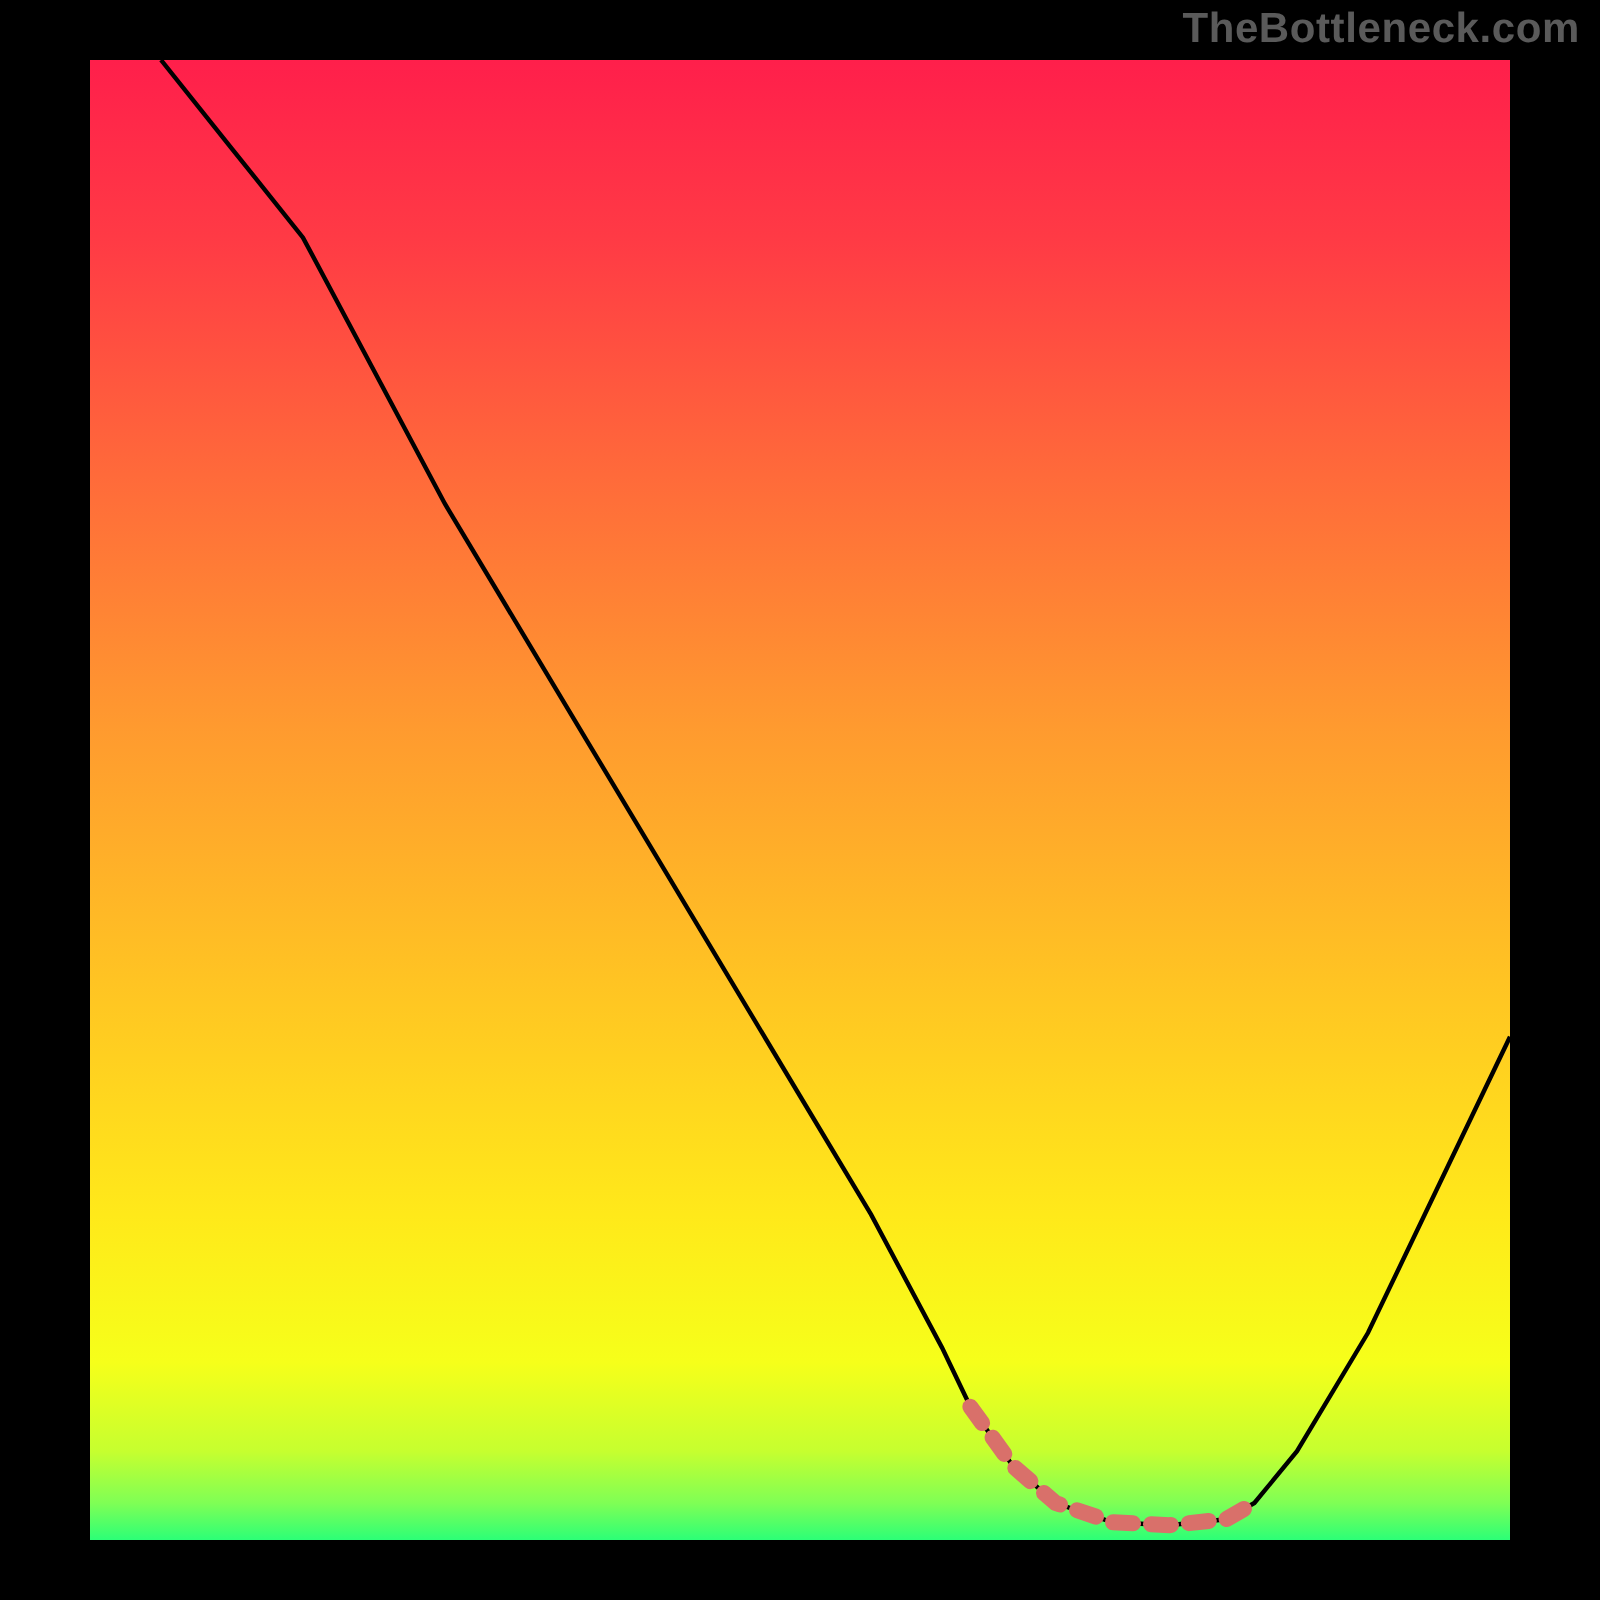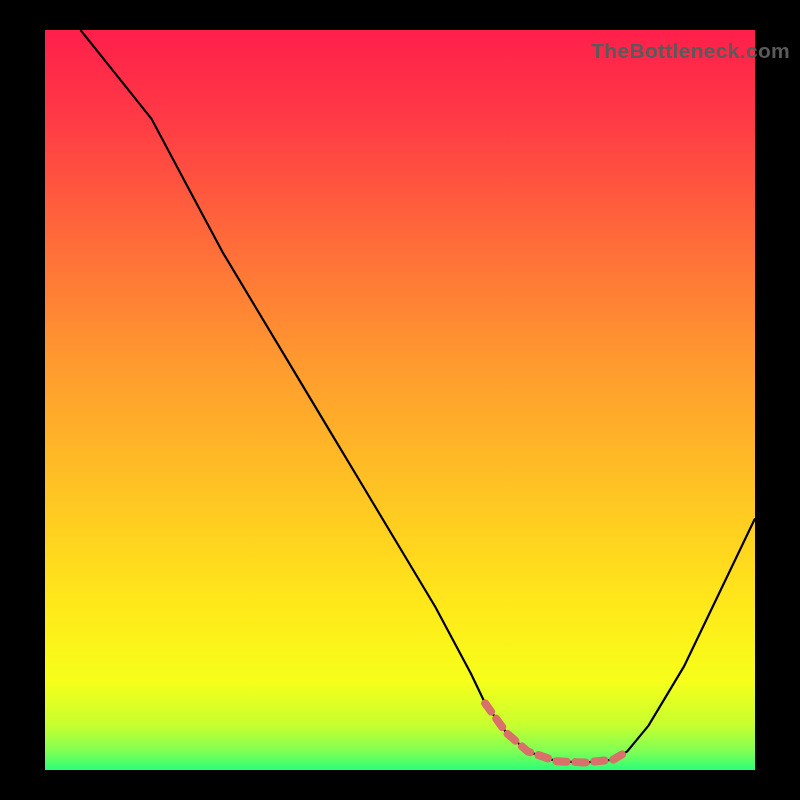--- a/index.html
+++ b/index.html
@@ -19,21 +19,20 @@
   }
   .watermark {
     position: absolute;
     top: 3px;
     right: 10px;
     color: #5a5a5a;
     font-size: 21px;
     font-weight: bold;
     letter-spacing: 0.3px;
     z-index: 10;
-    margin-top: 36px;
   }
   .plot-area {
     position: absolute;
     left: 45px;
     top: 30px;
     width: 710px;
     height: 740px;
   }
   svg {
     display: block;

